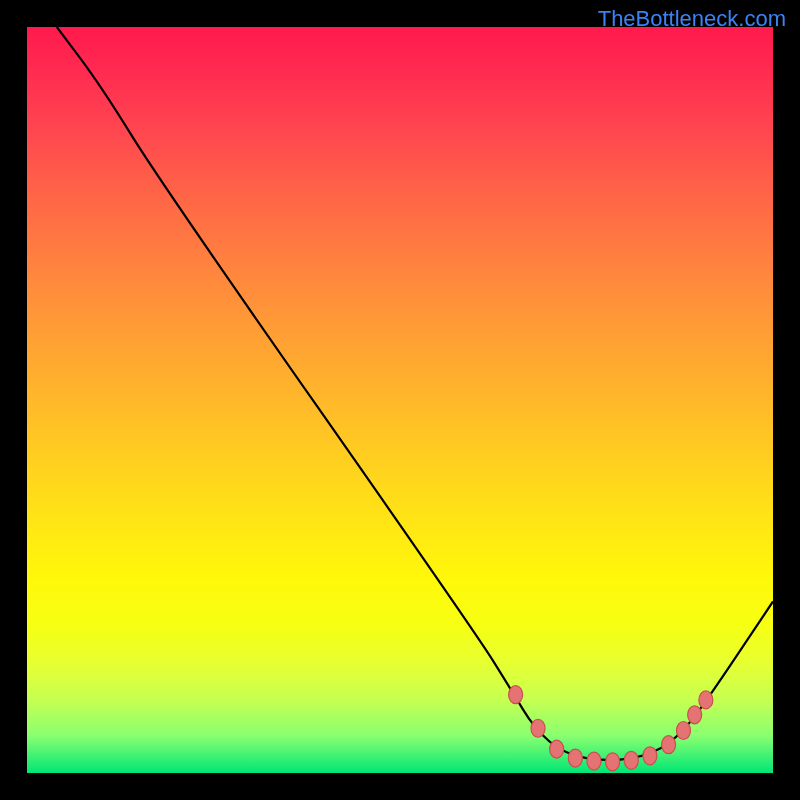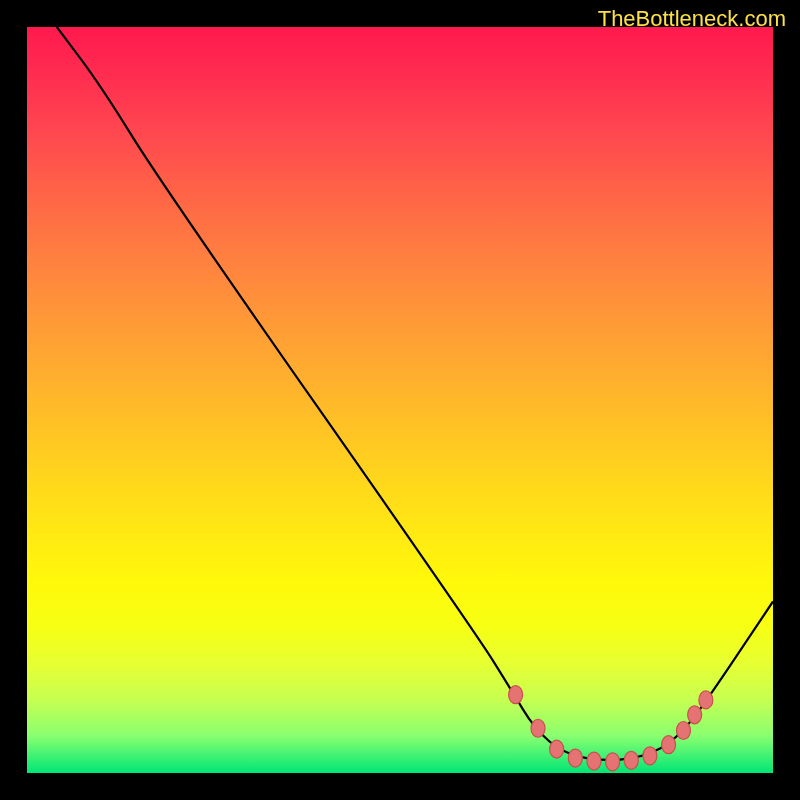--- a/index.html
+++ b/index.html
@@ -7,21 +7,21 @@
     width: 800px;
     height: 800px;
     background: #000;
     position: relative;
     font-family: Arial, sans-serif;
   }
   .watermark {
     position: absolute;
     top: 6px;
     right: 14px;
-    color: #fde047;
+    color: #3b82f6;
     font-size: 22px;
     font-weight: 500;
     z-index: 10;
   }
   .plot-area {
     position: absolute;
     left: 27px;
     top: 27px;
     width: 746px;
     height: 746px;

